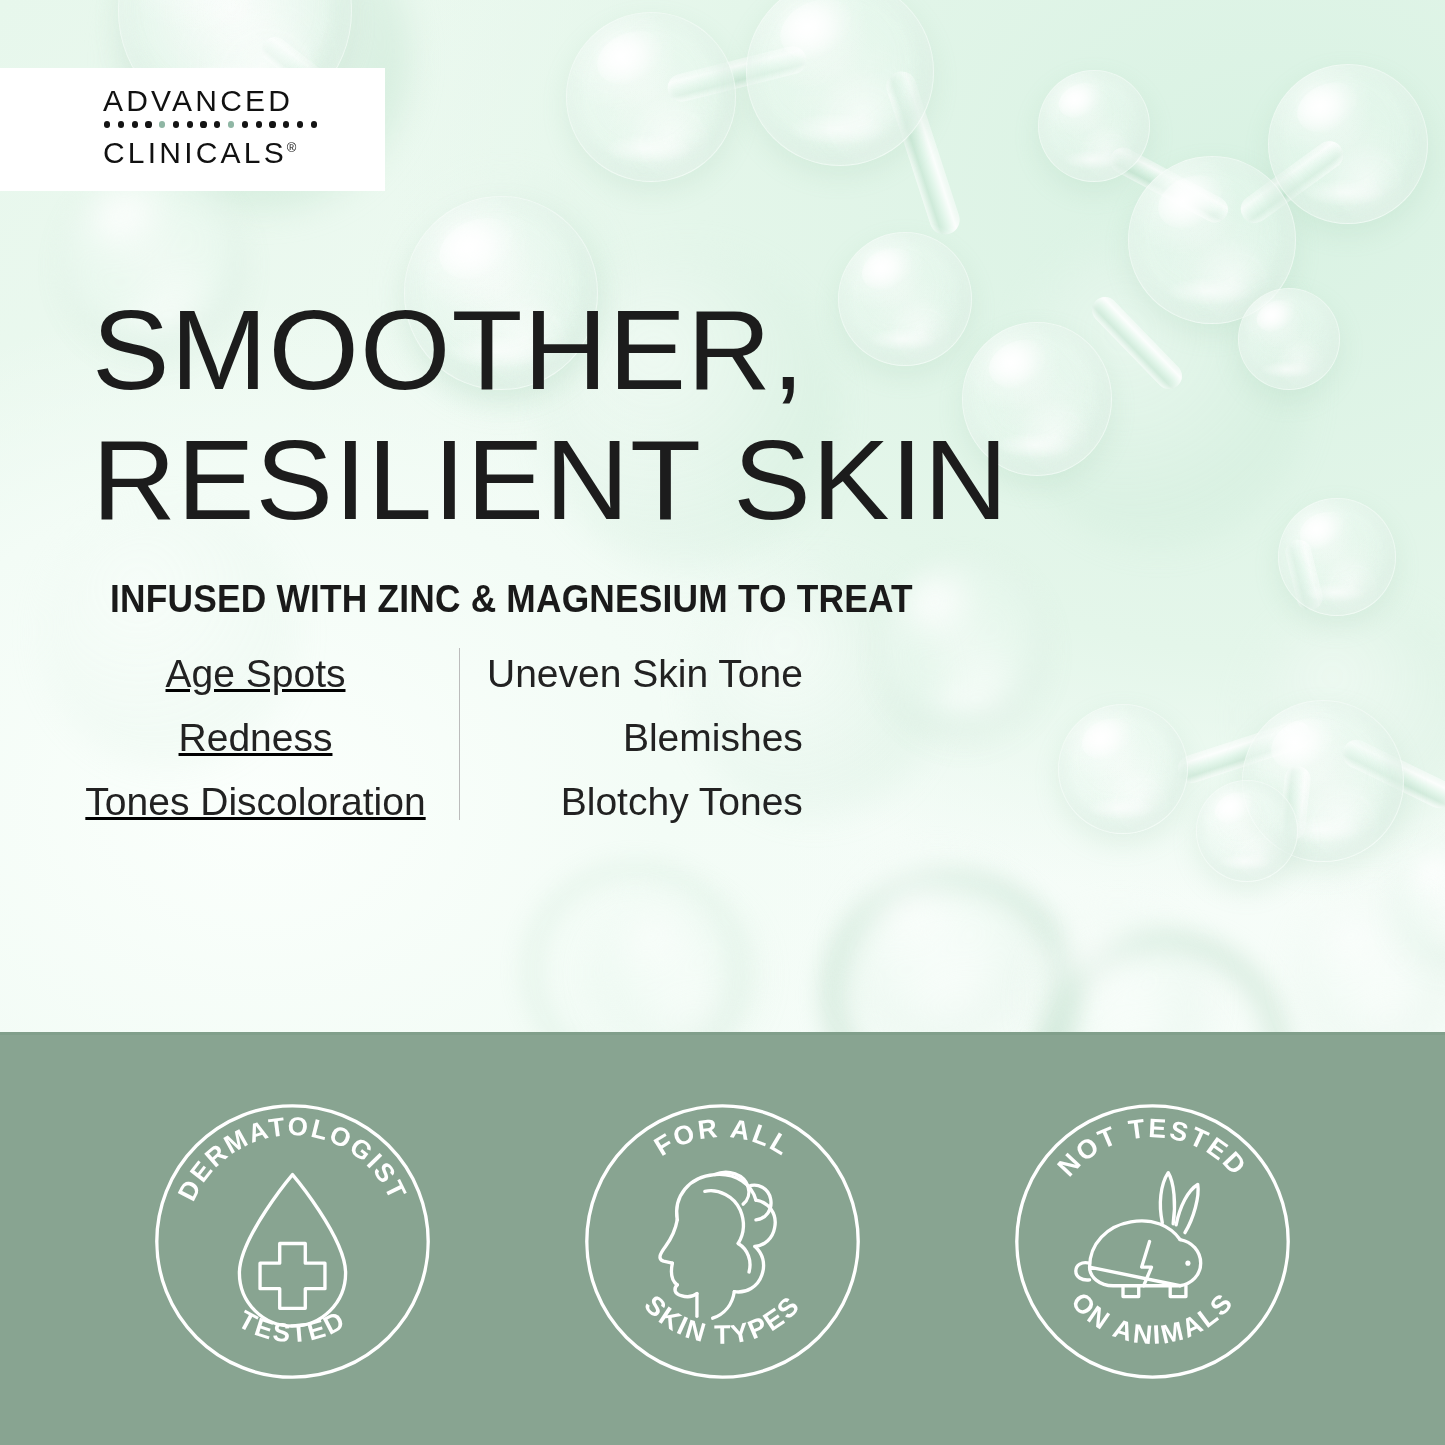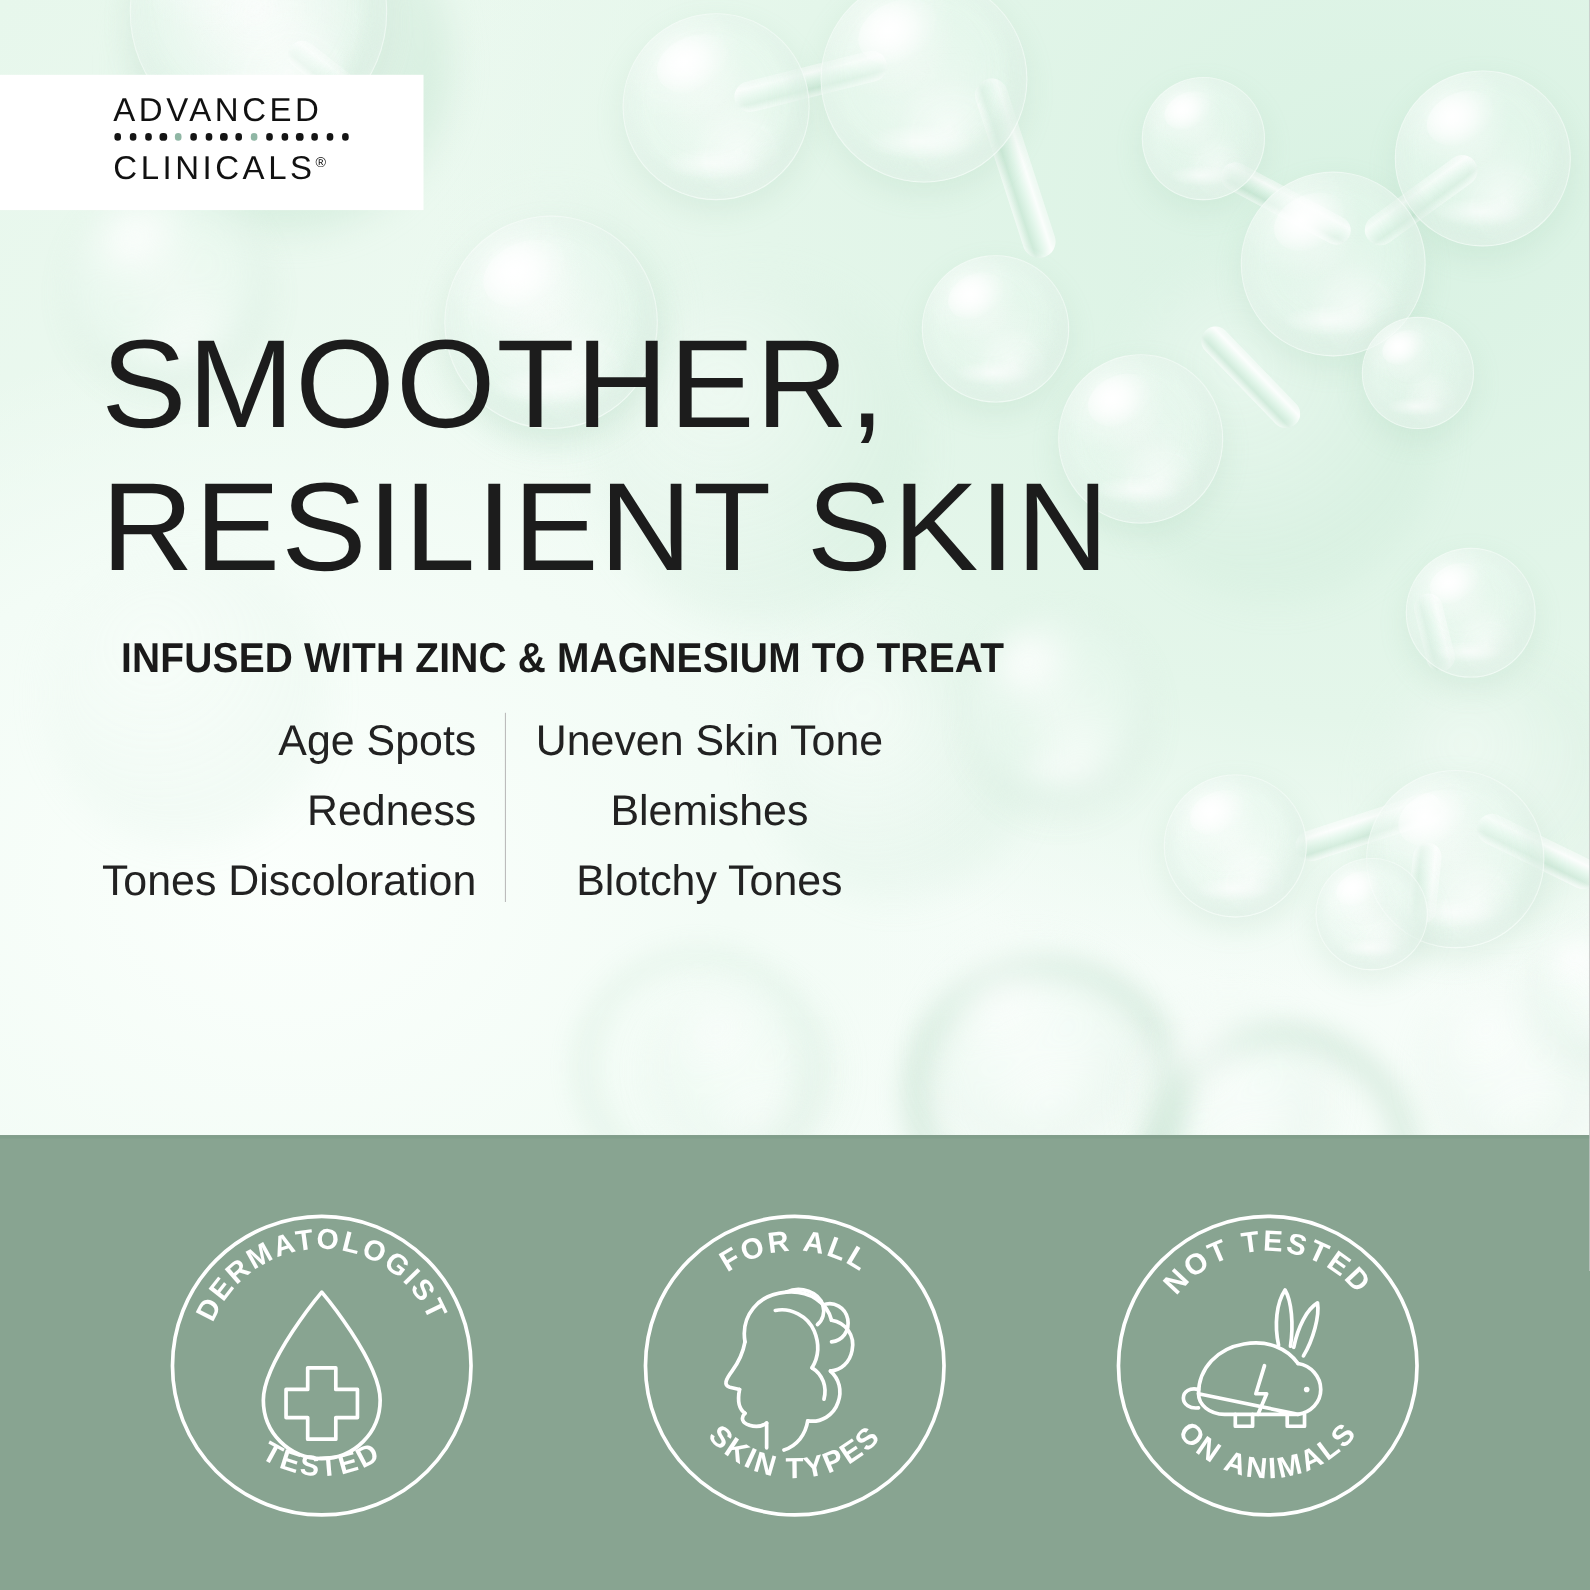--- a/index.html
+++ b/index.html
@@ -9,21 +9,21 @@
   }
   body {
     font-family: "Liberation Sans", sans-serif;
   }
 
   #page {
     position: relative;
     width: 1445px;
     height: 1445px;
     overflow: hidden;
-    background: #737373;
+    background: #ec4899;
   }
 
   
   .hero {
     position: absolute;
     left: 0; top: 0;
     width: 1445px;
     height: 1032px;
     overflow: hidden;
     background:
@@ -172,26 +172,27 @@
     position: absolute;
     left: 78px; top: 642px;
     display: flex;
     align-items: stretch;
   }
   .bcol {
     display: flex;
     flex-direction: column;
   }
   .bcol.left {
-    align-items: flex-end;
+    align-items: center;
     width: 355px;
     padding-right: 26px;
+    text-decoration: underline;
   }
   .bcol.right {
-    align-items: center;
+    align-items: flex-end;
     padding-left: 27px;
   }
   .bdiv {
     width: 1px;
     background: #bcbcbc;
     margin: 6px 0 14px 0;
     align-self: stretch;
   }
   .benefits .item {
     font-family: "Liberation Sans", sans-serif;

